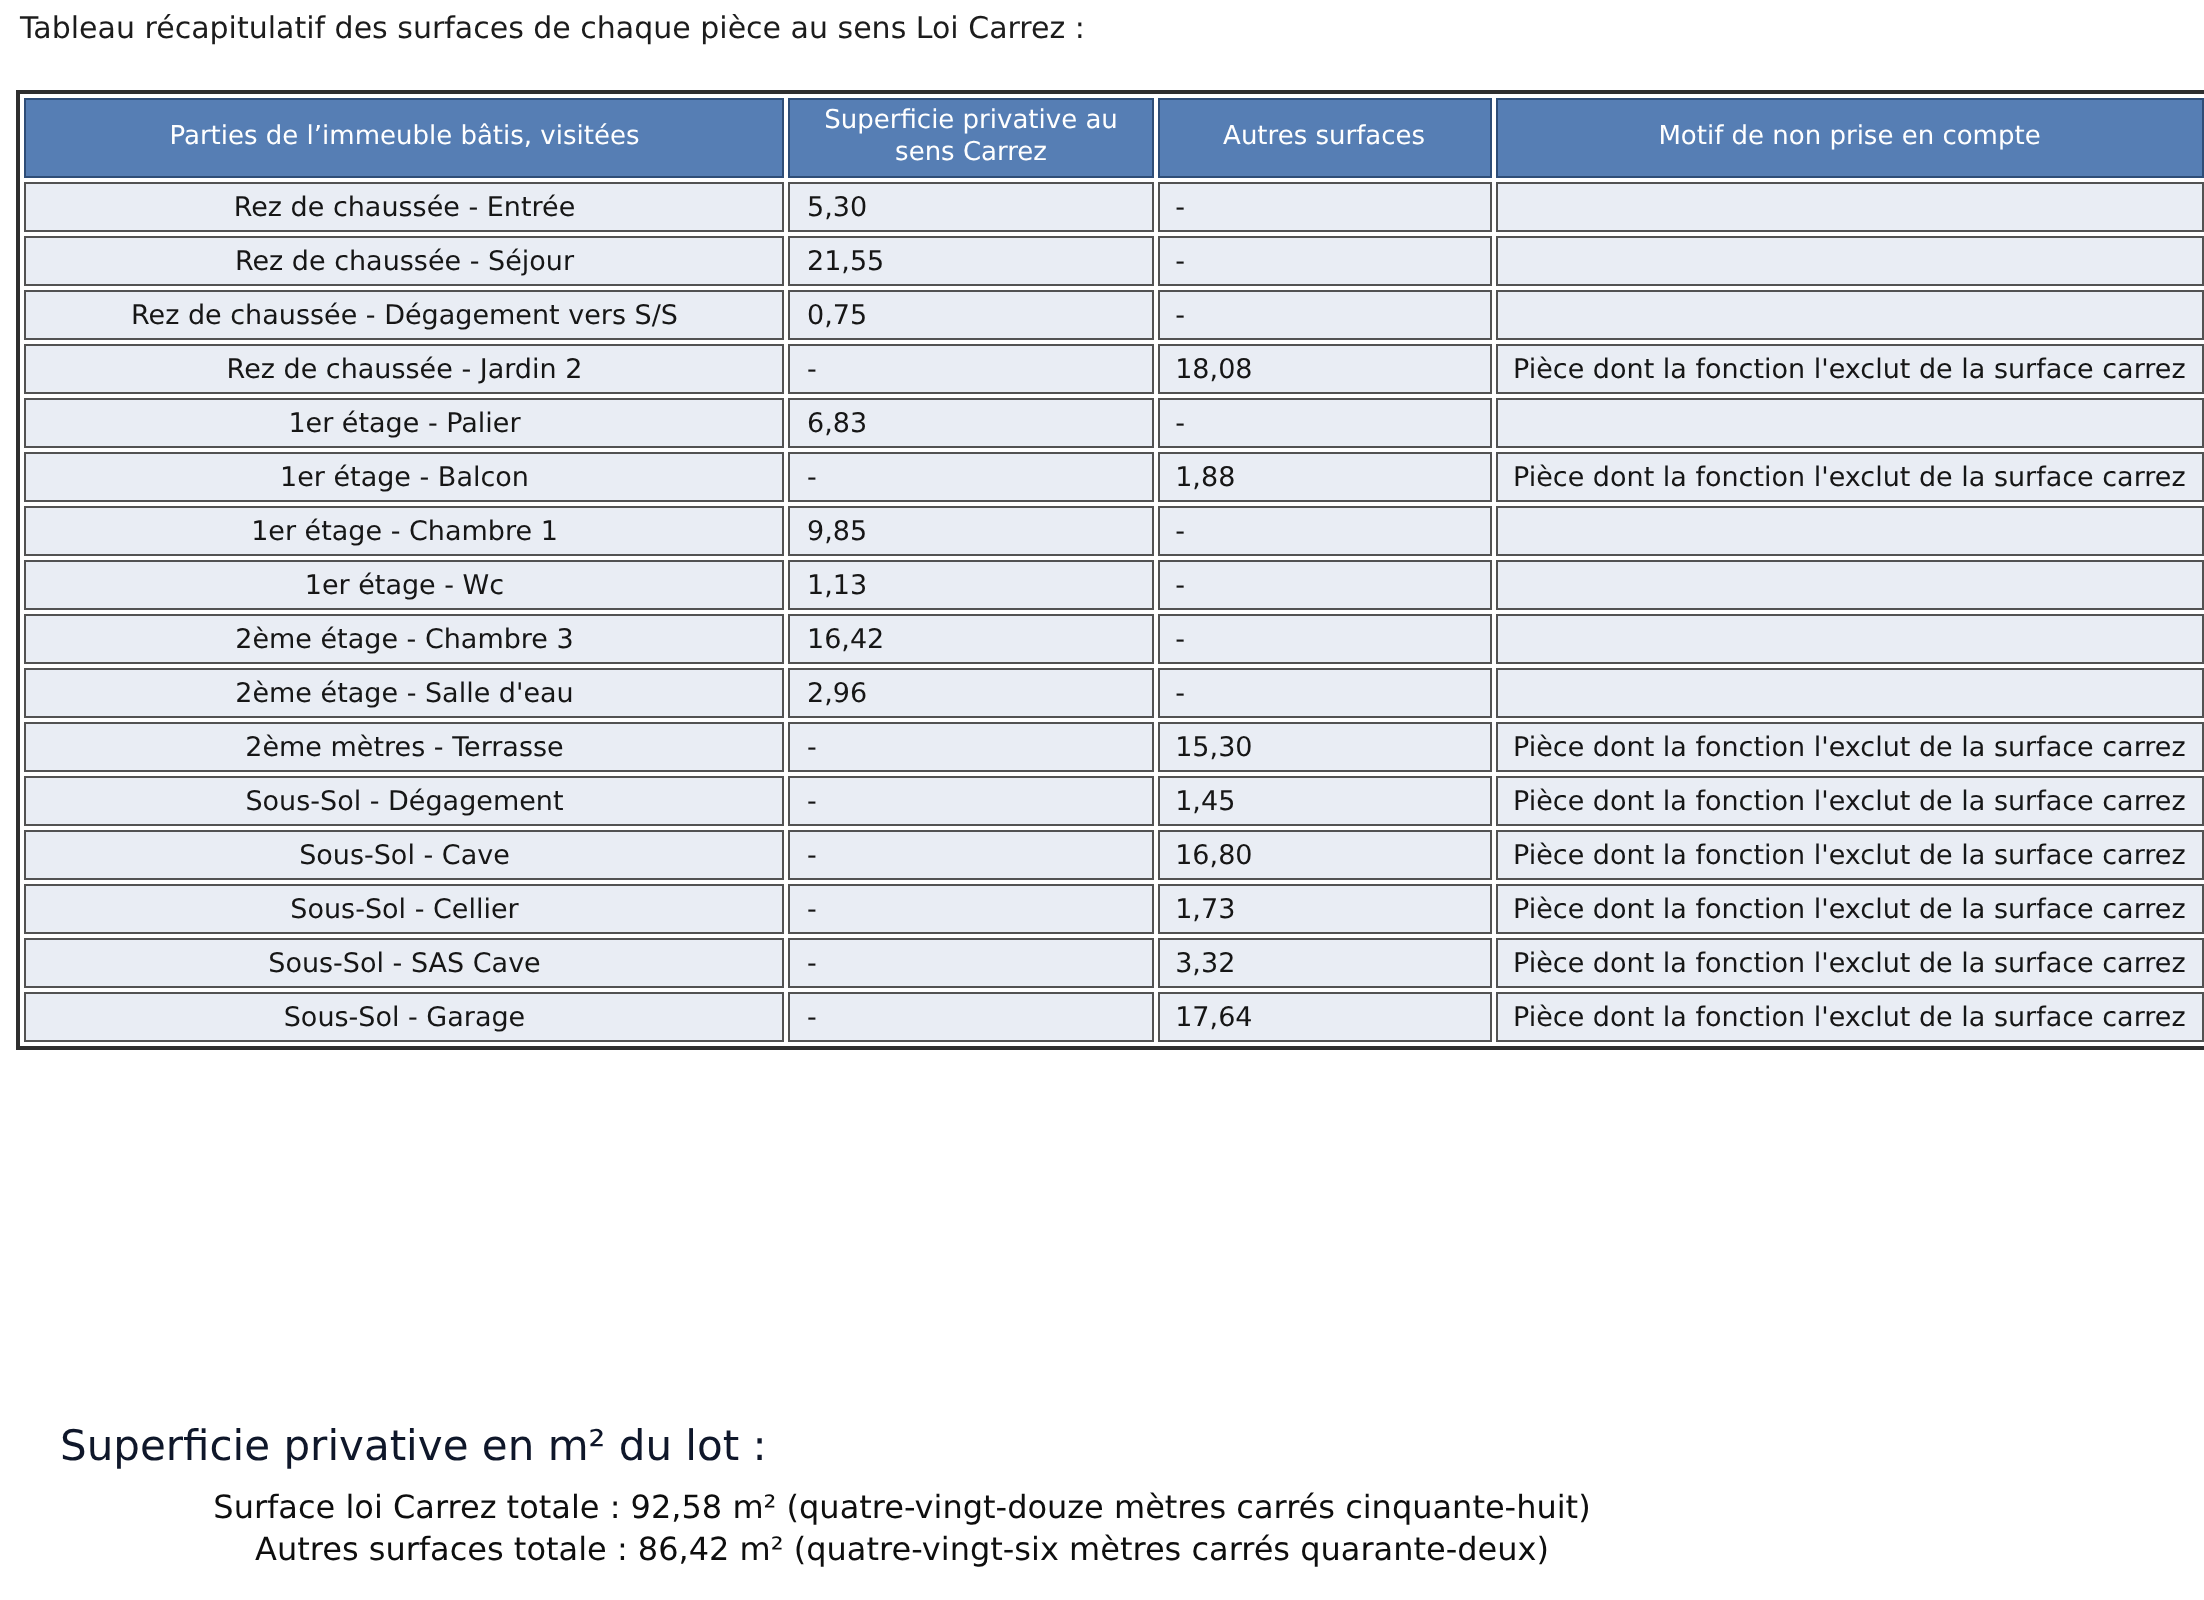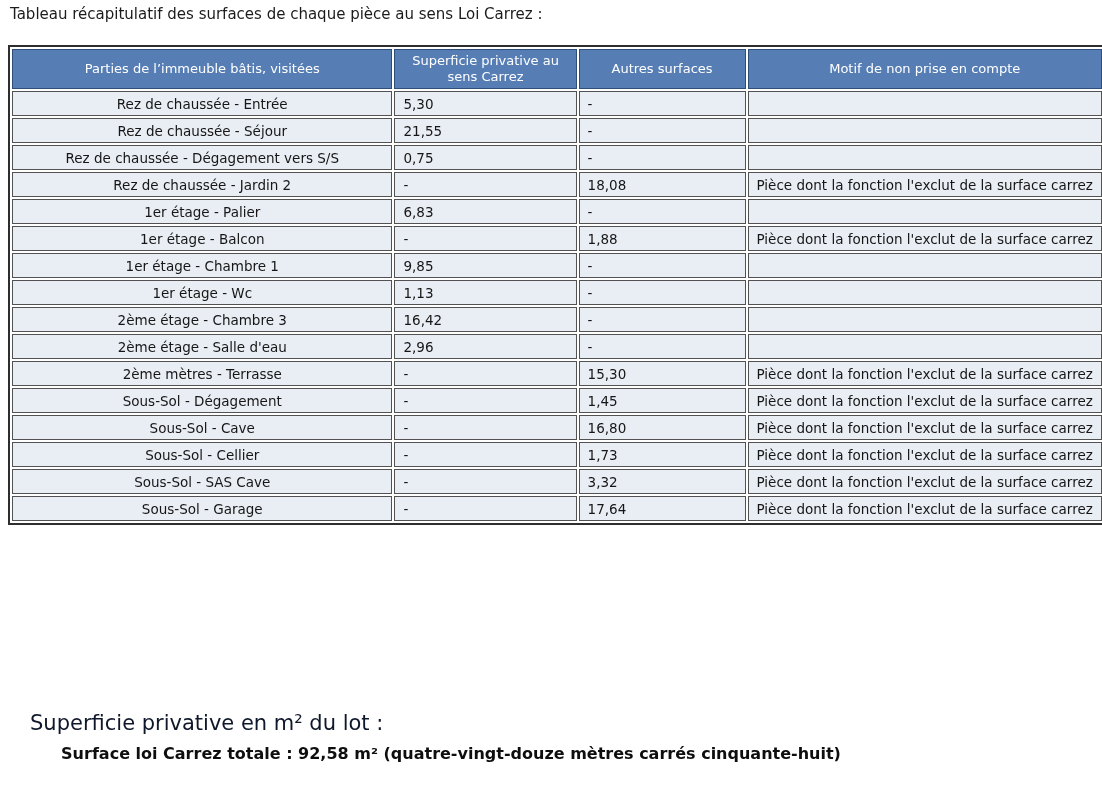--- a/index.html
+++ b/index.html
@@ -71,21 +71,21 @@
     font-size: 21px;
     color: #0f172a;
     margin-left: 12px;
   }
   .totals {
     position: absolute;
     top: 743px;
     left: 0;
     width: 902px;
     text-align: center;
-    font-weight: bold;
+    font-weight: normal;
     font-size: 16px;
     line-height: 21px;
     color: #0e0e0e;
   }
 </style>
 </head>
 <body>
 
 <div class="doc-title">Tableau récapitulatif des surfaces de chaque pièce au sens Loi Carrez :</div>
 
@@ -203,13 +203,14 @@
         <td class="cell-center">17,64</td>
         <td class="cell-center">Pièce dont la fonction l'exclut de la surface carrez</td>
       </tr>
     </tbody>
 </table>
 
 <div class="lot-label">Superficie privative en m² du lot :</div>
 
 <div class="totals">
   <div>Surface loi Carrez totale : 92,58 m² (quatre-vingt-douze mètres carrés cinquante-huit)</div>
+  <div>Autres surfaces totale : 86,42 m² (quatre-vingt-six mètres carrés quarante-deux)</div>
 </div>
 
 </body></html>

